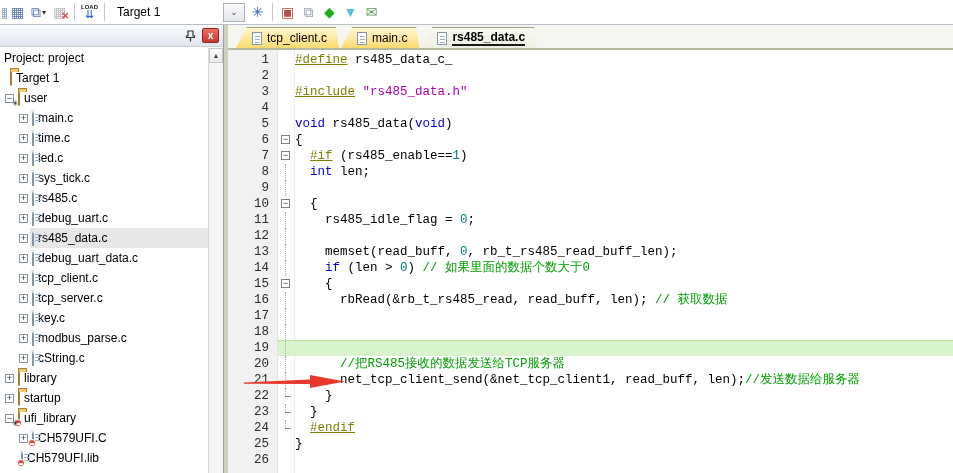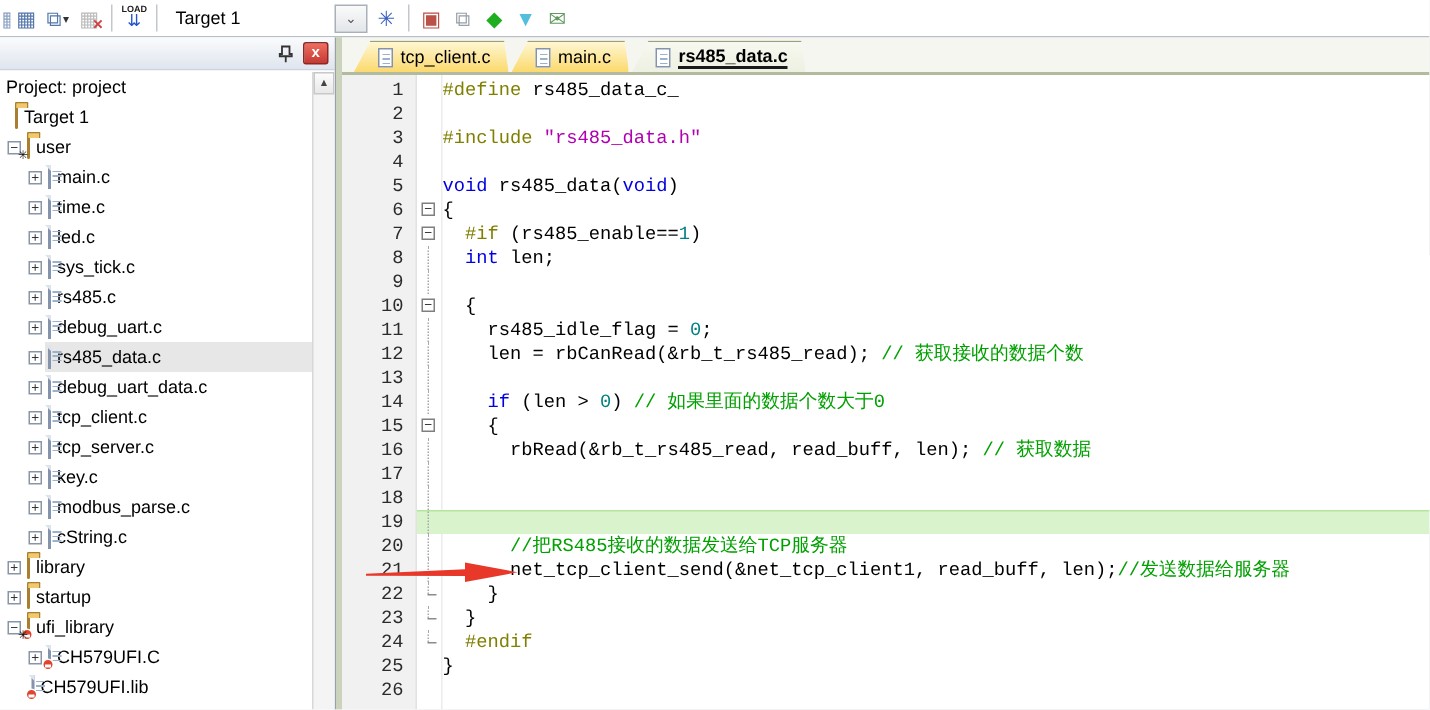--- a/index.html
+++ b/index.html
@@ -92,21 +92,21 @@
   .fold-box { position:absolute; left:3px; top:3px; width:9px; height:9px; border:1px solid #7f7f7f;
               background:#fff; font:9px/7px "Liberation Sans",sans-serif; text-align:center; color:#333; }
   .fold-mid::before { content:''; position:absolute; left:7px; top:0; bottom:0;
               border-left:1px dotted #a8a8a8; }
   .fold-end::before { content:''; position:absolute; left:7px; top:0; height:8px;
               border-left:1px dotted #a8a8a8; }
   .fold-end::after { content:''; position:absolute; left:7px; top:8px; width:6px; height:1px; background:#8a8a8a; }
   .codeseg { white-space:pre; }
   .tk-t   { color:#000000; }
   .tk-kw  { color:#0000e0; }
-  .tk-pp  { color:#7f7f00; }
+  .tk-pp  { color:#7f7f00;text-decoration:underline; }
   .tk-str { color:#b000b0; }
   .tk-num { color:#008080; }
   .tk-cmt { color:#00a000; }
 
   .anno-arrow { position:absolute; left:16px; top:324px; width:104px; height:15px; }
 </style>
 </head>
 <body>
 
 <div class="window">
@@ -419,27 +419,27 @@
               <span class="ln">11</span>
               <span class="rest">
                 <span class="fold fold-mid"></span>
                 <span class="codeseg"><span class="tk-t">    rs485_idle_flag = </span><span class="tk-num">0</span><span class="tk-t">;</span></span>
               </span>
             </div>
             <div class="code-line">
               <span class="ln">12</span>
               <span class="rest">
                 <span class="fold fold-mid"></span>
-                <span class="codeseg"><span class="tk-t">    len = rbCanRead(&amp;rb_t_rs485_read); </span><span class="tk-cmt">// 获取接收的数据个数</span></span>
               </span>
             </div>
             <div class="code-line">
               <span class="ln">13</span>
               <span class="rest">
                 <span class="fold fold-mid"></span>
+                <span class="codeseg"><span class="tk-t">    memset(read_buff, </span><span class="tk-num">0</span><span class="tk-t">, rb_t_rs485_read_buff_len);</span></span>
               </span>
             </div>
             <div class="code-line">
               <span class="ln">14</span>
               <span class="rest">
                 <span class="fold fold-mid"></span>
                 <span class="codeseg"><span class="tk-t">    </span><span class="tk-kw">if</span><span class="tk-t"> (len &gt; </span><span class="tk-num">0</span><span class="tk-t">) </span><span class="tk-cmt">// 如果里面的数据个数大于0</span></span>
               </span>
             </div>
             <div class="code-line">

